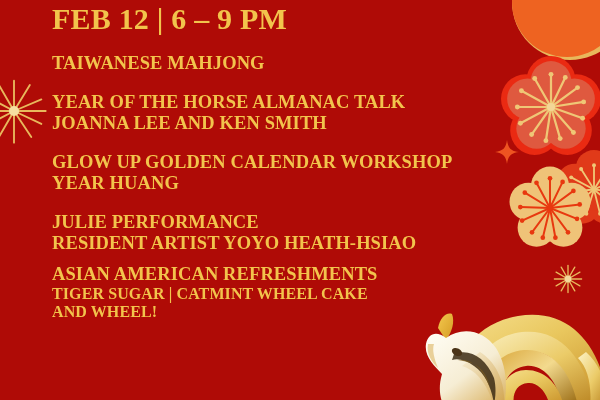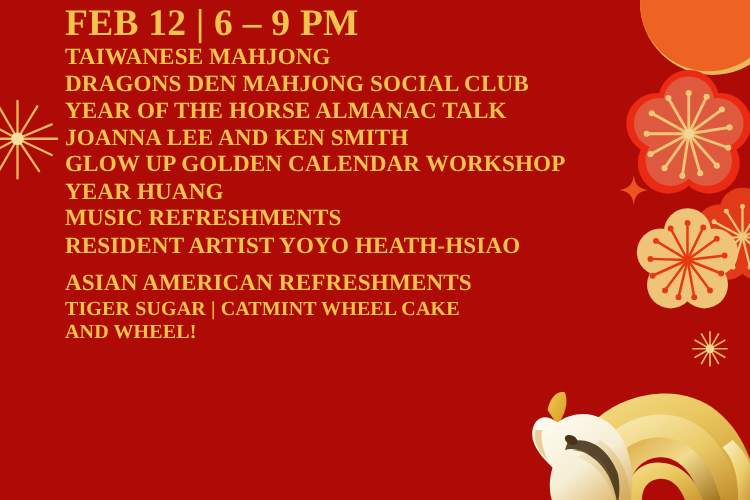--- a/index.html
+++ b/index.html
@@ -25,21 +25,21 @@
     z-index:5;
   }
   .headline {
     color:#F2C44C;
     font-weight:bold;
     font-size:30px;
     line-height:34px;
     letter-spacing:0.2px;
     white-space:nowrap;
   }
-  .block { }
+  .block { margin-top:17px; }
   .line {
     color:#F2C44C;
     font-weight:bold;
     font-size:18.5px;
     line-height:21.5px;
     letter-spacing:0.1px;
     white-space:nowrap;
   }
   .line.small {
     font-size:16px;
@@ -281,35 +281,34 @@
 
     <path d="M28 52 C26 62 32 70 38 76 C34 66 32 58 34 52 Z" fill="#E3C585" opacity="0.8"></path>
   </svg>
 
   <div id="content">
 
     <div class="headline">FEB 12 | 6 – 9 PM</div>
 
     <div class="block">
       <div class="line">TAIWANESE MAHJONG</div>
-      <div class="line">DRAGONS DEN MAHJONG SOCIAL CLUB</div>
     </div>
 
     <div class="block">
       <div class="line">YEAR OF THE HORSE ALMANAC TALK</div>
       <div class="line">JOANNA LEE AND KEN SMITH</div>
     </div>
 
     <div class="block">
       <div class="line">GLOW UP GOLDEN CALENDAR WORKSHOP</div>
       <div class="line">YEAR HUANG</div>
     </div>
 
     <div class="block">
-      <div class="line">MUSIC REFRESHMENTS</div>
+      <div class="line">JULIE PERFORMANCE</div>
       <div class="line">RESIDENT ARTIST YOYO HEATH-HSIAO</div>
     </div>
 
     <div class="block" id="block-refresh">
       <div class="line">ASIAN AMERICAN REFRESHMENTS</div>
       <div class="line small">TIGER SUGAR | CATMINT WHEEL CAKE</div>
       <div class="line small">AND WHEEL!</div>
     </div>
 
   </div>

